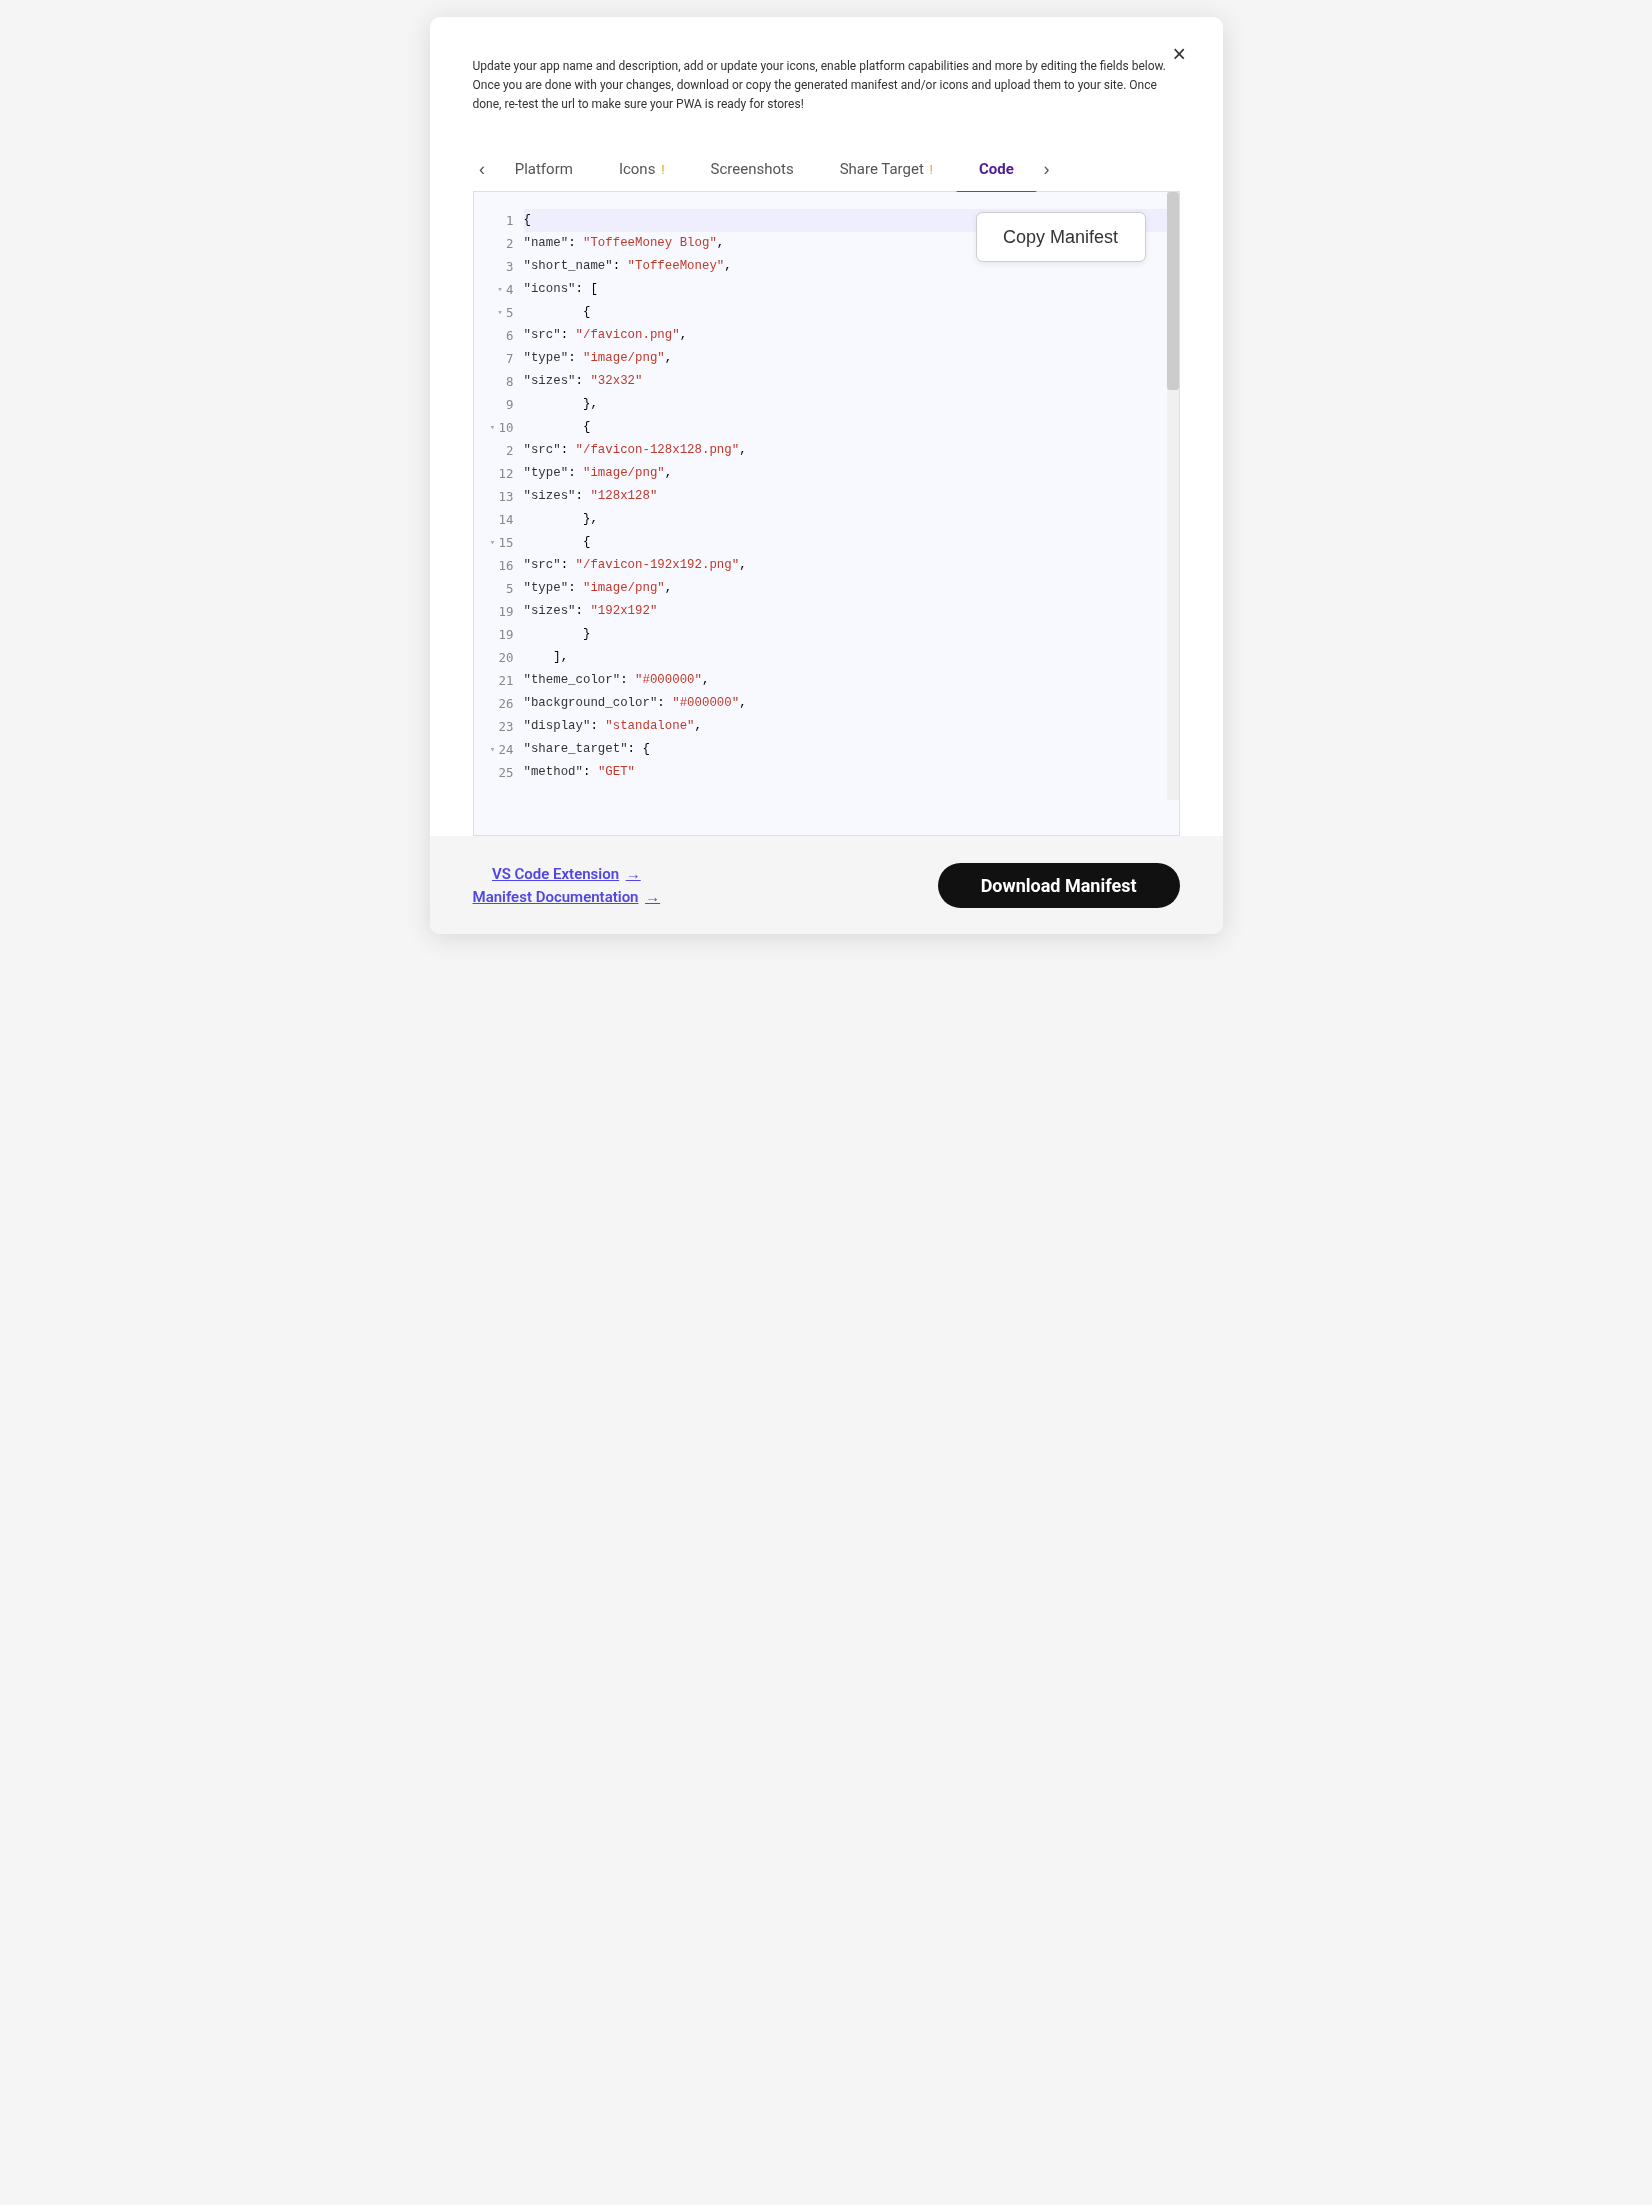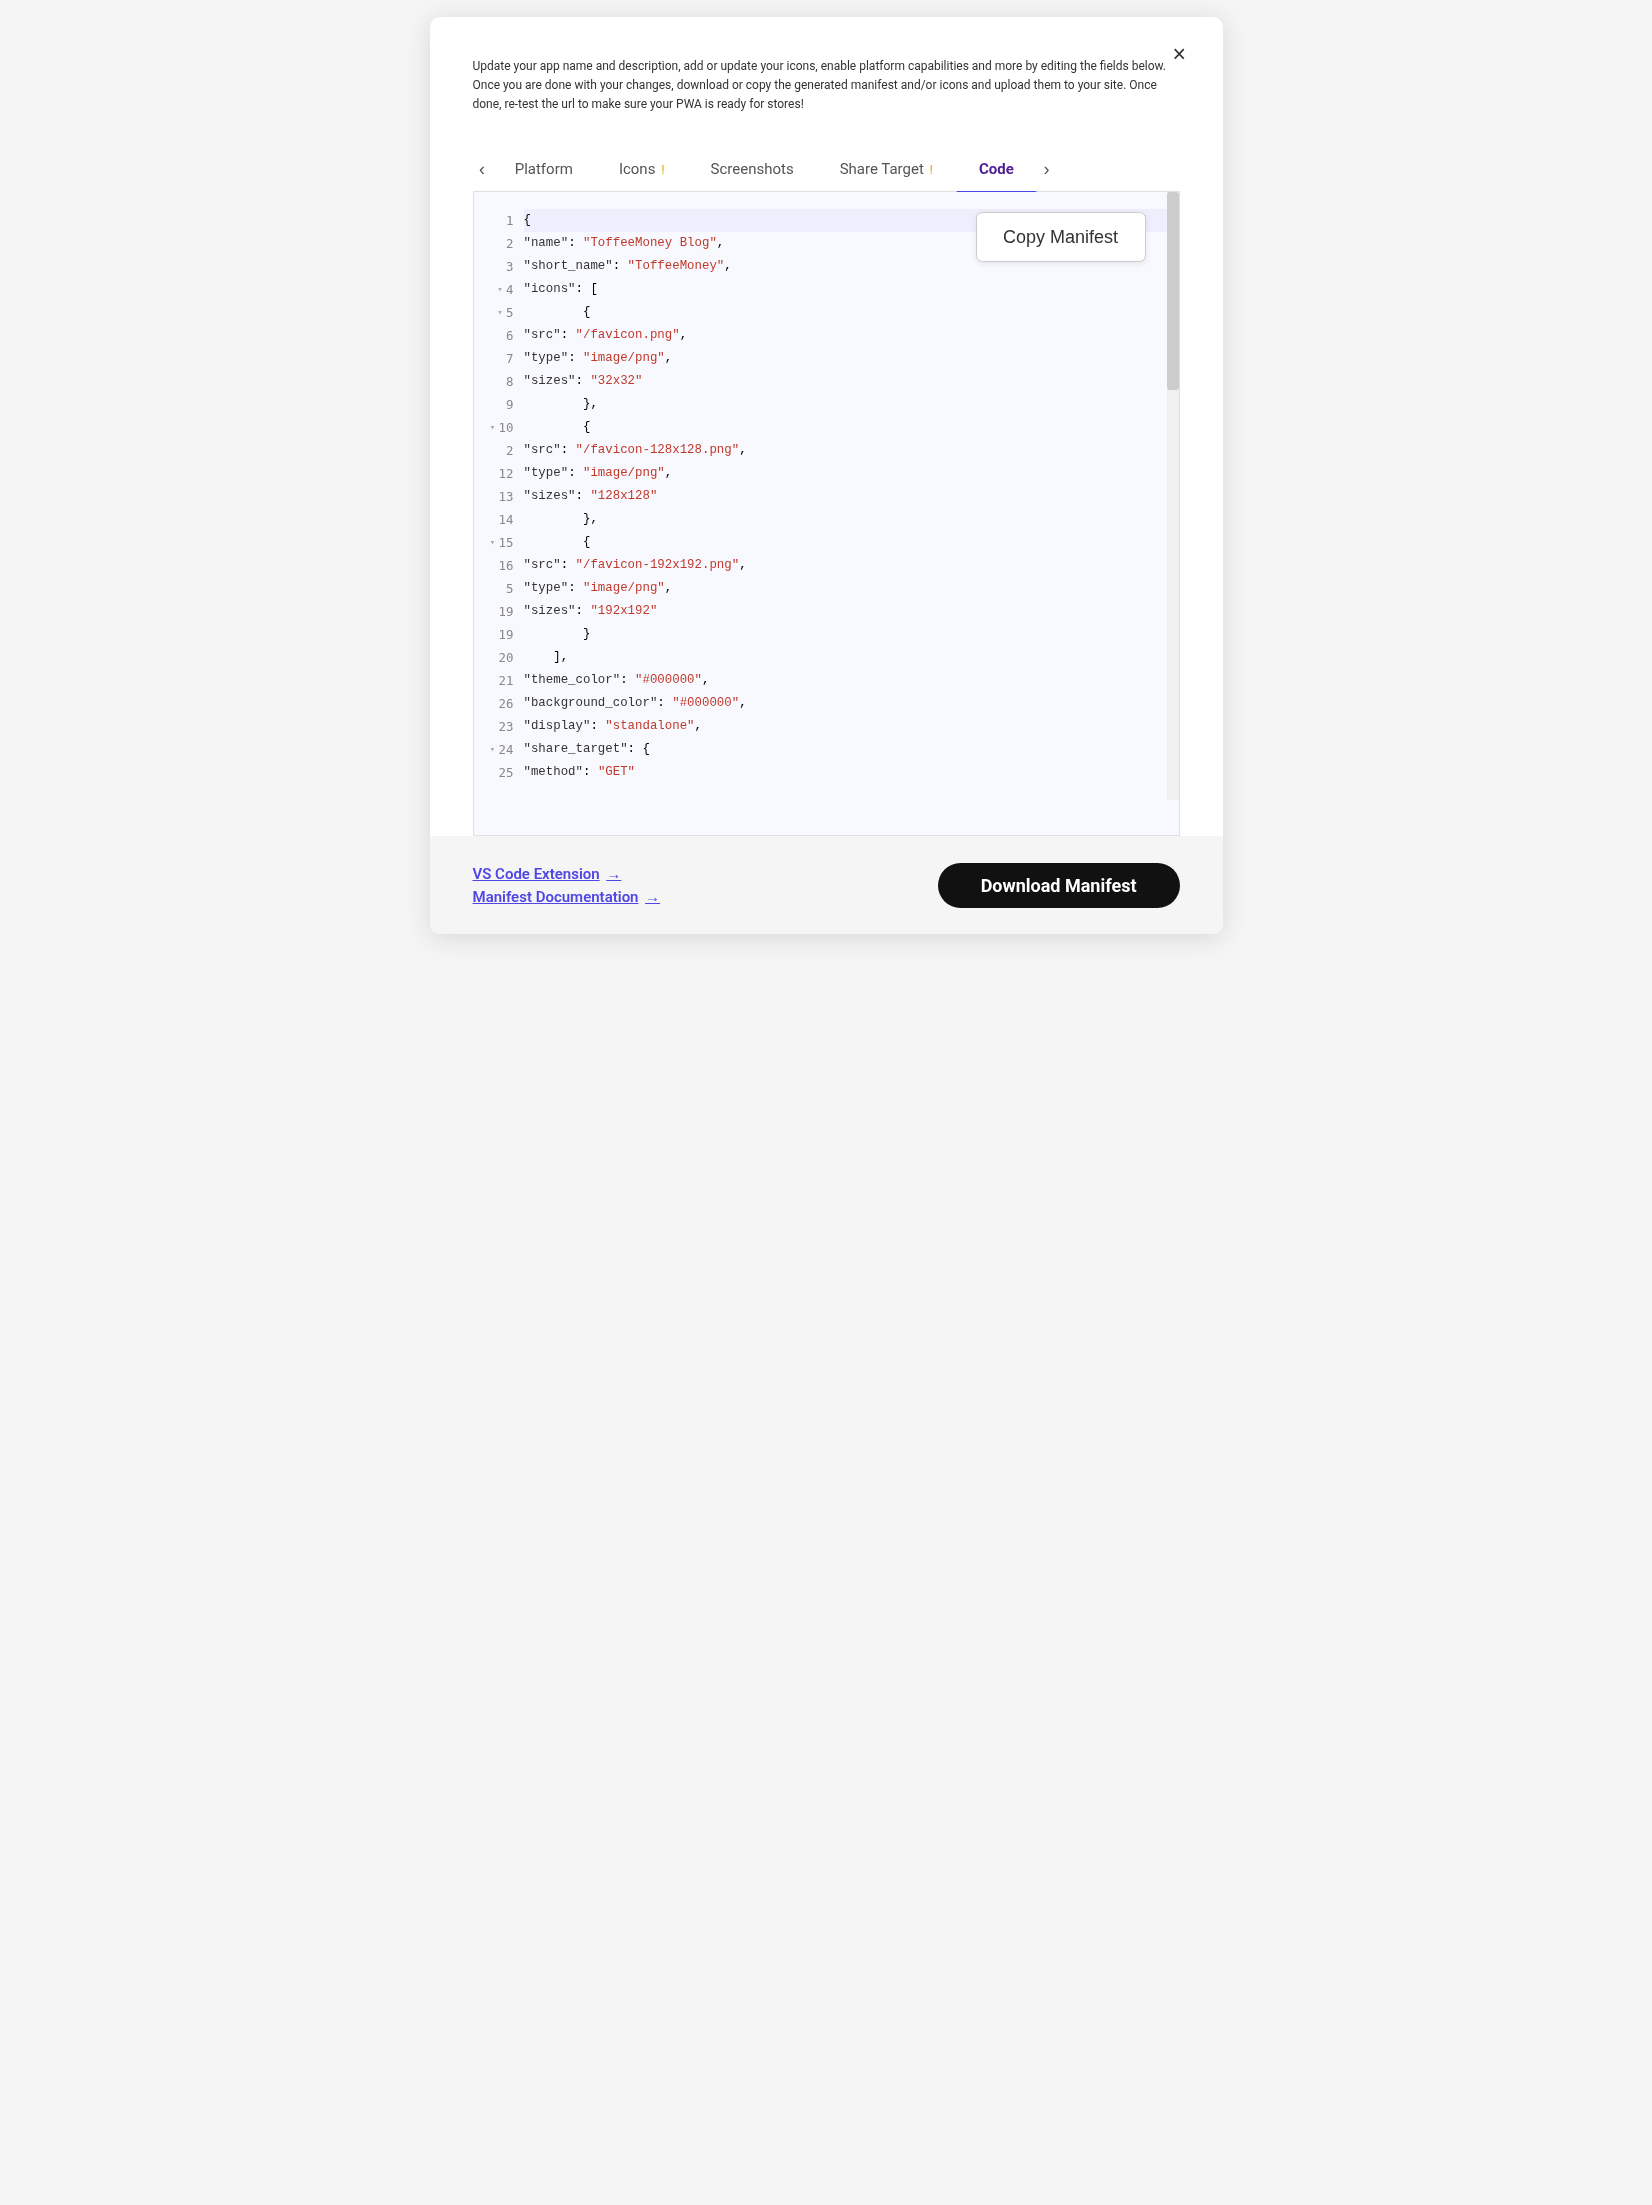--- a/index.html
+++ b/index.html
@@ -213,20 +213,21 @@
       align-items: center;
       justify-content: space-between;
       border-radius: 0 0 10px 10px;
       margin-top: 0;
     }
 
     .footer-links {
       display: flex;
       flex-direction: column;
       gap: 5px;
+      align-items: center;
     }
 
     .footer-link {
       color: #4f46e5;
       font-size: 15px;
       font-weight: 600;
       text-decoration: underline;
       cursor: pointer;
       display: flex;
       align-items: center;

